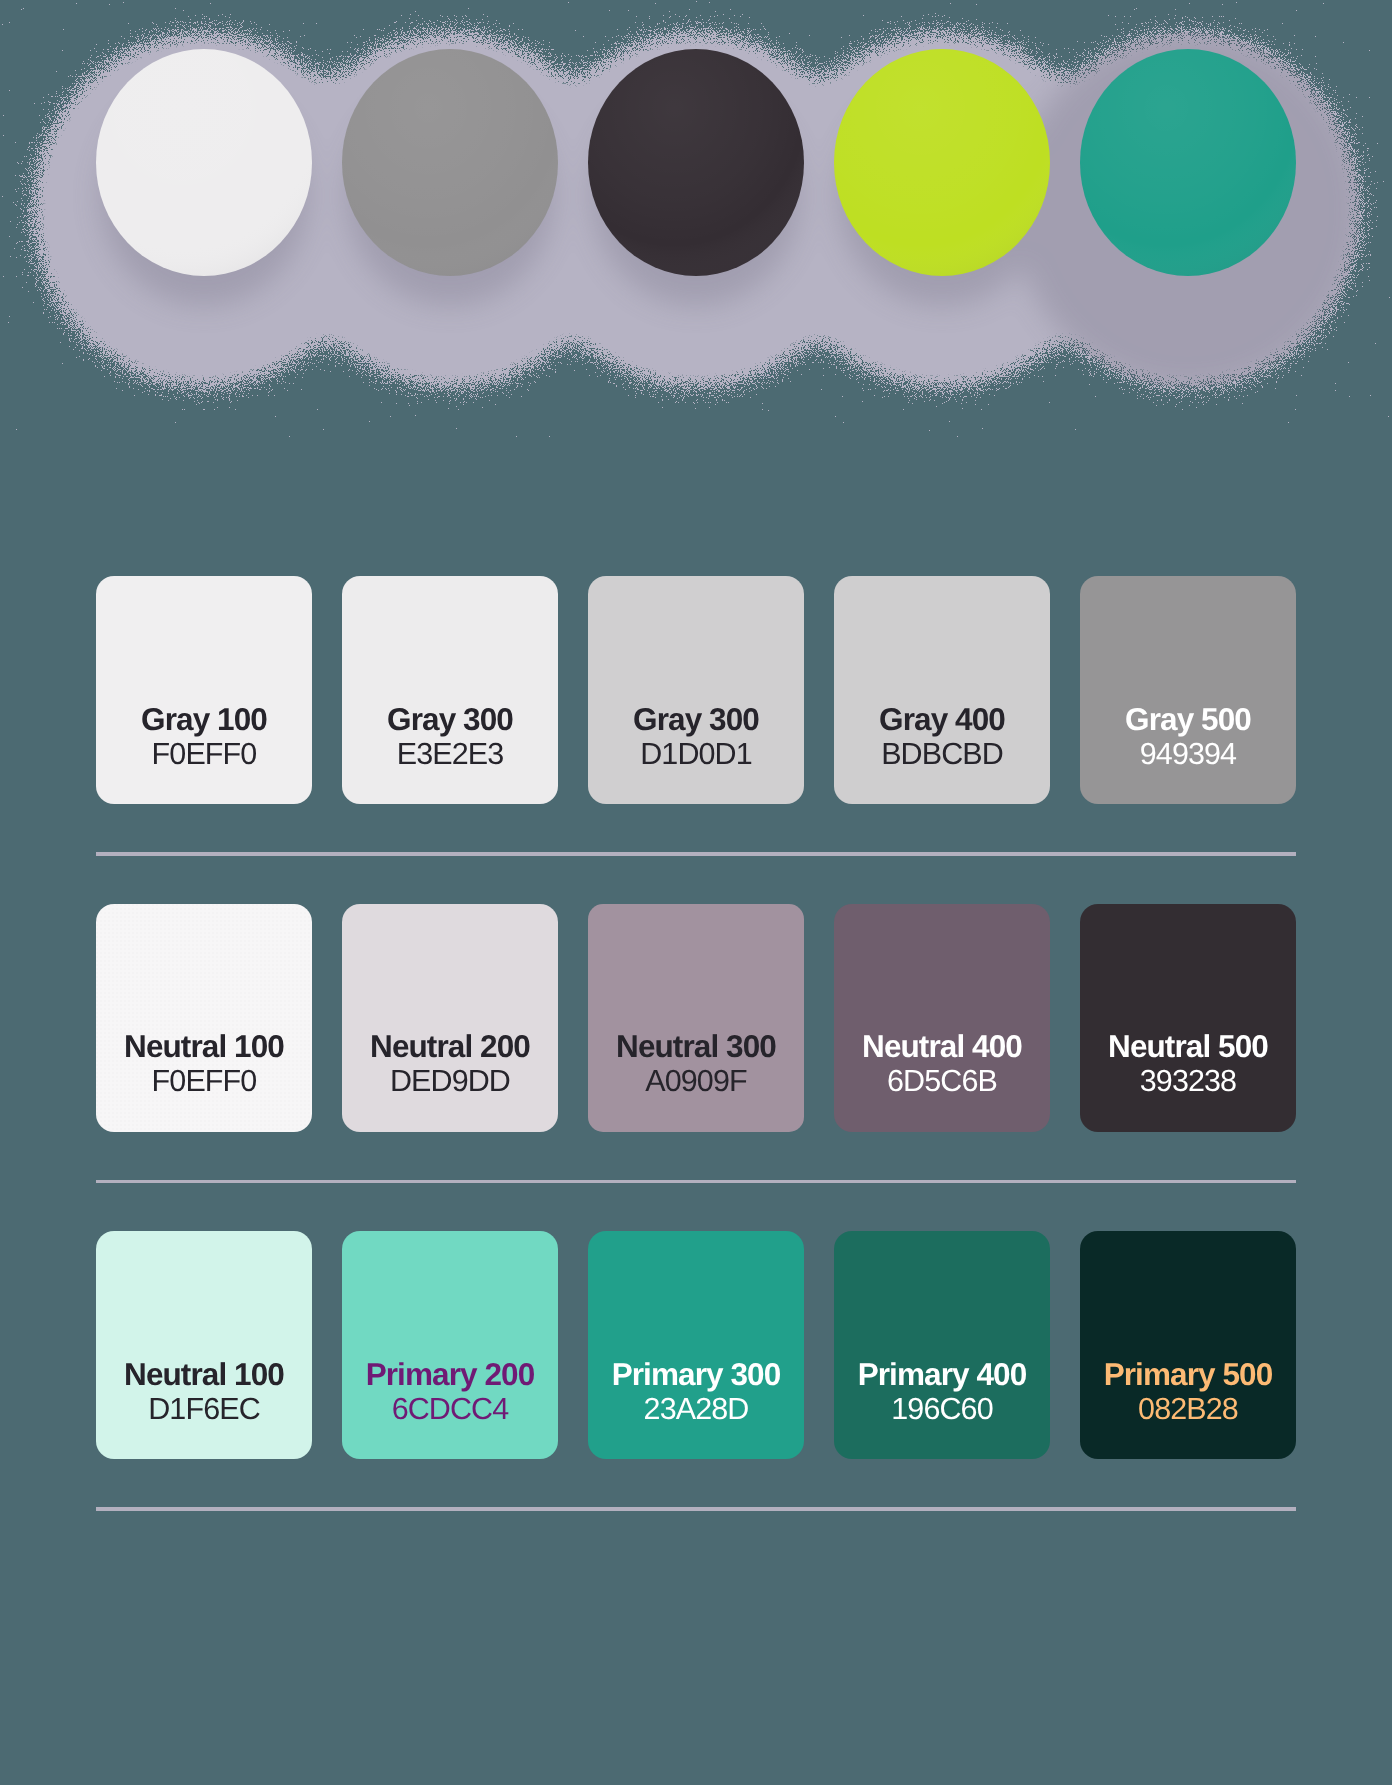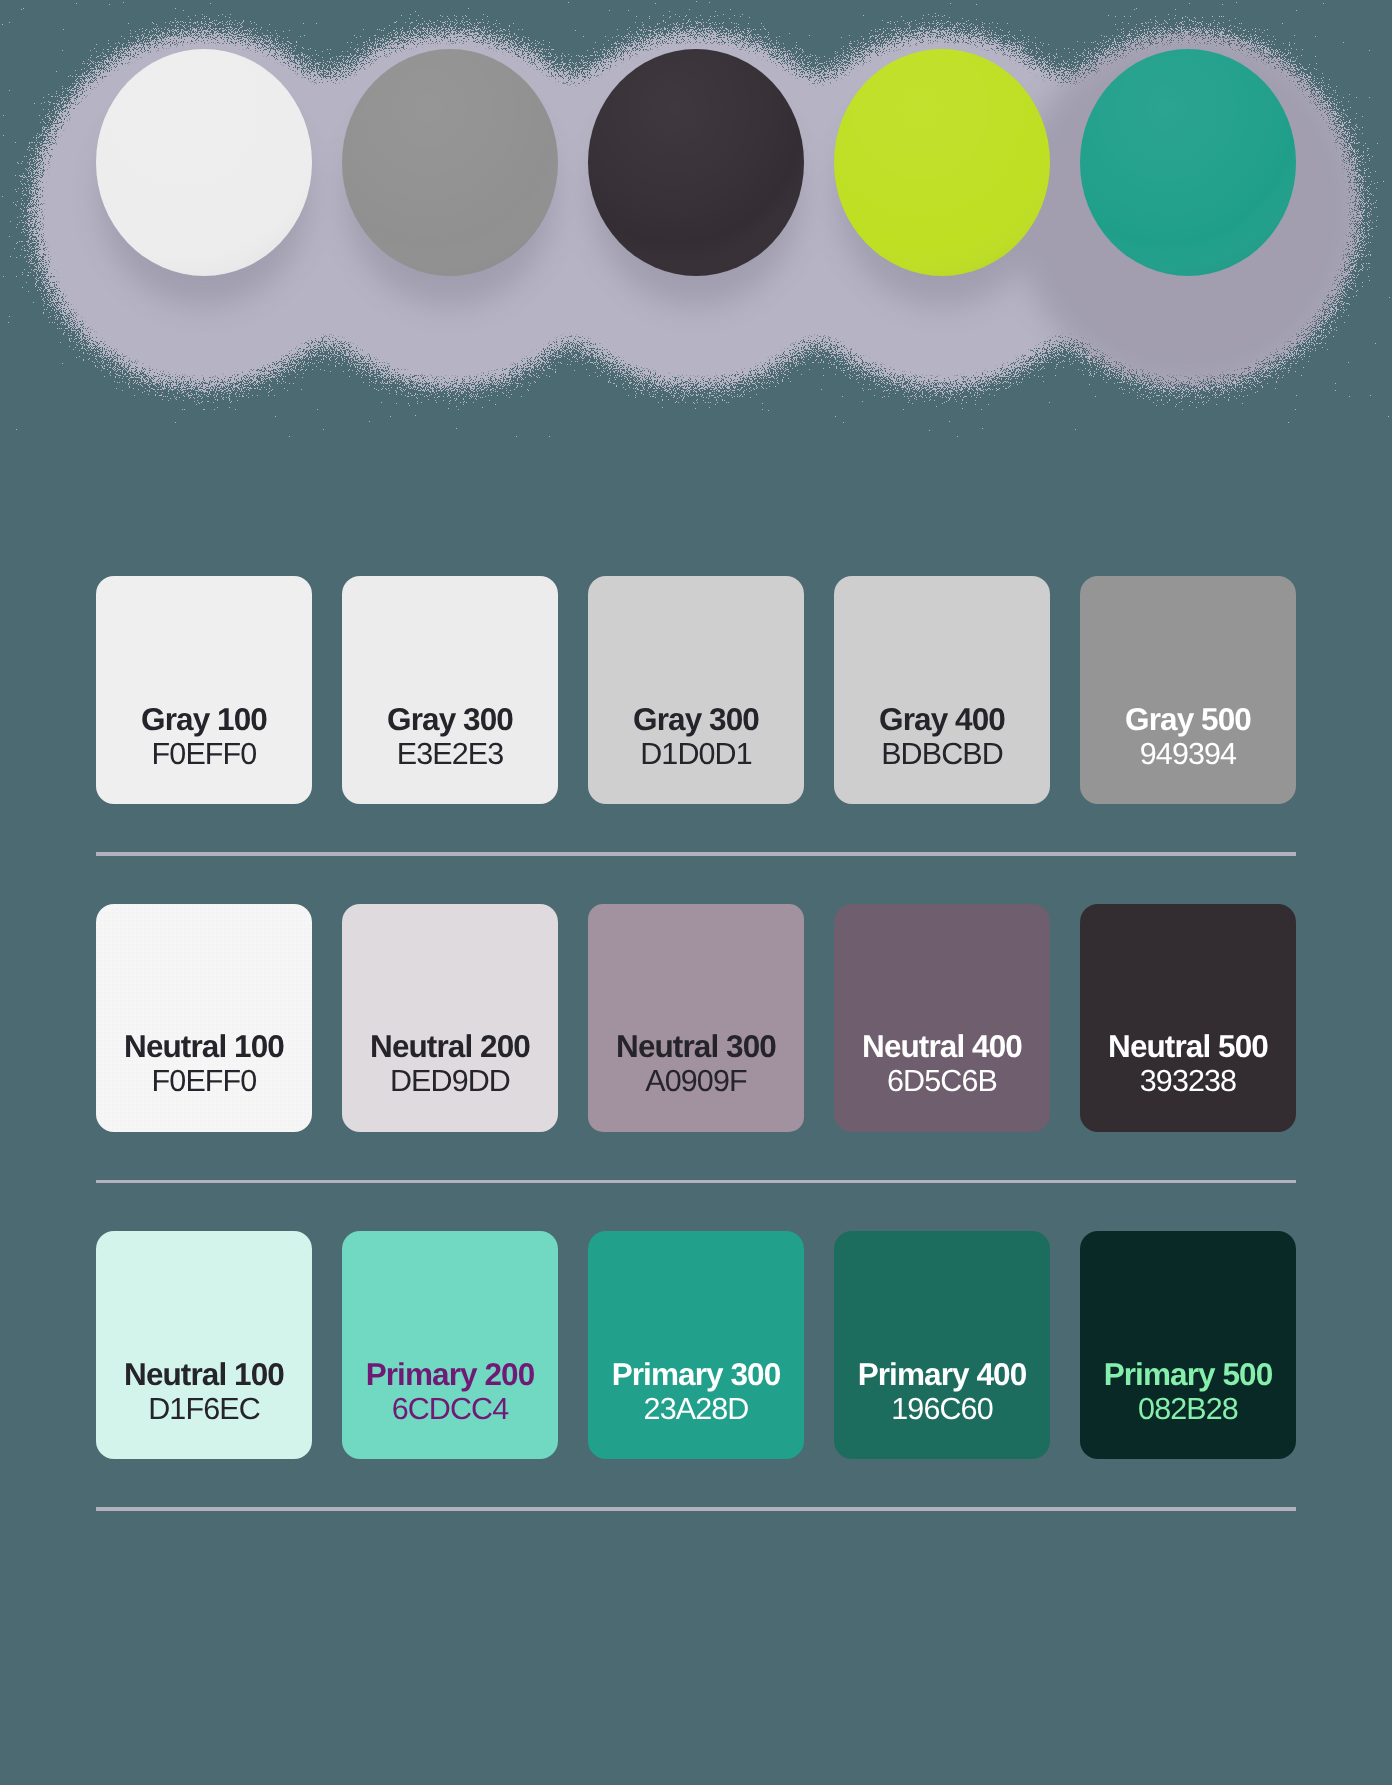--- a/index.html
+++ b/index.html
@@ -206,21 +206,21 @@
             <span class="t2">23A28D</span>
           </div>
         </div>
         <div class="sw" style="background: rgb(28, 109, 94);">
           <div class="txt" style="color: rgb(255, 255, 255);">
             <span class="t1">Primary 400</span>
             <span class="t2">196C60</span>
           </div>
         </div>
         <div class="sw" style="background: rgb(9, 41, 39);">
-          <div class="txt" style="color: #86efac;">
+          <div class="txt" style="color: #fdba74;">
             <span class="t1">Primary 500</span>
             <span class="t2">082B28</span>
           </div>
         </div>
       </div>
       <div class="sp48"></div>
       <div class="divider" style="background: rgb(179, 176, 191);"></div>
       <div class="sp51"></div>
   </div>
 </div>

